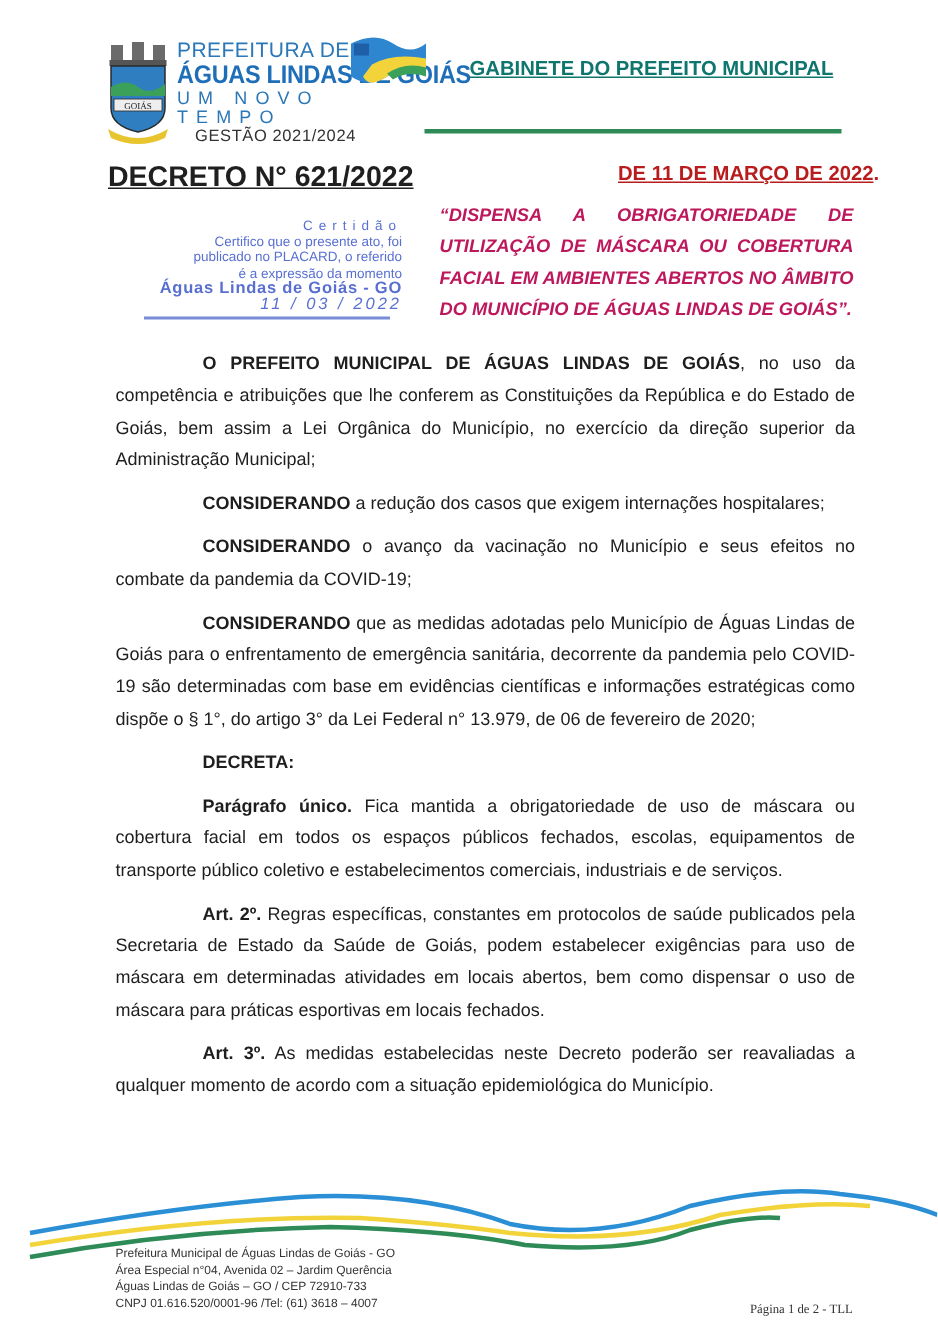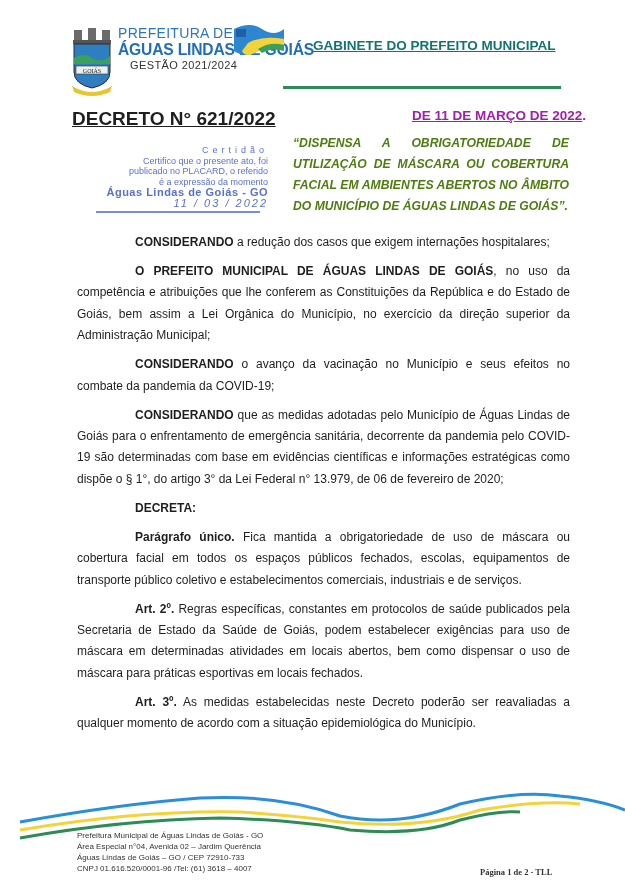--- a/index.html
+++ b/index.html
@@ -11,59 +11,60 @@
   .brand { left:118px; top:26px; width:170px; }
   .brand .l1 { font-family:"Liberation Sans", sans-serif; font-size:14px; color:#2b77b7; letter-spacing:0.3px; line-height:15px; }
   .brand .l2 { font-family:"Liberation Sans", sans-serif; font-weight:bold; font-size:17px; color:#1f6fb8; line-height:18px; letter-spacing:-0.2px; transform:scaleX(0.92); transform-origin:left; white-space:nowrap; }
   .brand .l3 { font-size:12px; color:#2b77b7; letter-spacing:5.4px; line-height:13px; }
   .brand .l4 { font-size:11px; color:#333; letter-spacing:0.4px; line-height:13px; padding-left:12px; }
   .flag { left:232px; top:23px; width:54px; height:34px; }
   .header-rule { left:283px; top:86px; width:278px; height:3px; background:#2e8b57; }
   .gabinete { left:313px; top:38px; font-family:"Liberation Sans", sans-serif; font-weight:bold; font-size:13.5px; text-decoration:underline; color:#0f766e;text-align:center; }
 
   .decreto-no { left:72px; top:108px; font-weight:bold; font-size:19px; text-decoration:underline; color:#1f1f1f; }
-  .decreto-date { left:400px; top:108px; font-weight:bold; font-size:13.5px; color:#a21caf;padding-left:12px; }
+  .decreto-date { left:400px; top:108px; font-weight:bold; font-size:13.5px; color:#b91c1c;padding-left:12px; }
   .decreto-date span.u { text-decoration:underline; }
-  .ementa { left:293px; top:133px; width:276px; font-weight:bold; font-style:italic; font-size:12.2px; line-height:21px; text-align:justify; color:#4d7c0f; }
+  .ementa { left:293px; top:133px; width:276px; font-weight:bold; font-style:italic; font-size:12.2px; line-height:21px; text-align:justify; color:#be185d; }
 
   
   .stamp { left:88px; top:145px; width:180px; color:#3b56c9; font-size:9px; line-height:10.5px; text-align:right; opacity:0.85; }
   .stamp .t { letter-spacing:4px; font-size:9px; }
   .stamp .city { font-size:11px; font-weight:bold; letter-spacing:0.5px; }
   .stamp .date { font-size:11px; font-style:italic; letter-spacing:2px; }
   .stamp .line { height:2px; background:#3b56c9; margin:3px 8px 0 8px; opacity:0.8; }
 
   
   .body { left:77px; top:232px; width:493px; font-size:12px; line-height:21.4px; color:#1e1e1e; text-align:justify; }
   .body p { margin:0 0 7.6px 0; text-indent:58px; }
   .body b { font-weight:bold; }
 
   
   .waves { left:0; top:790px; width:625px; height:50px; }
   .footer-addr { left:77px; top:830px; font-size:8px; line-height:11px; color:#333; }
-  .page-num { left:480px; top:867px; font-family:"Liberation Serif", serif; font-size:8.5px; color:#333;font-weight:bold; }
+  .page-num { left:500px; top:867px; font-family:"Liberation Serif", serif; font-size:8.5px; color:#333; }
 </style>
 </head>
 <body>
 
 <svg class="abs crest" viewBox="0 0 44 68">
   <rect x="4" y="2" width="8" height="10" fill="#6b6b6b"></rect>
   <rect x="18" y="0" width="8" height="12" fill="#6b6b6b"></rect>
   <rect x="32" y="2" width="8" height="10" fill="#6b6b6b"></rect>
   <rect x="3" y="12" width="38" height="4" fill="#555"></rect>
   <path d="M4 16 H40 V44 Q40 56 22 60 Q4 56 4 44 Z" fill="#2f7fc0" stroke="#2a2a2a" stroke-width="1"></path>
   <path d="M4 30 Q14 24 22 30 T40 28 V36 H4 Z" fill="#3aa05a"></path>
   <rect x="6" y="38" width="32" height="8" fill="#eee" stroke="#333" stroke-width="0.6"></rect>
   <text x="22" y="44.5" font-size="6" text-anchor="middle" font-family="Liberation Serif, serif" fill="#222">GOIÁS</text>
   <path d="M2 58 Q22 70 42 58 L40 64 Q22 72 4 64 Z" fill="#e8c52e"></path>
 </svg>
 
 <div class="abs brand">
   <div class="l1">PREFEITURA DE</div>
   <div class="l2">ÁGUAS LINDAS DE GOIÁS</div>
+  <div class="l3">UM NOVO TEMPO</div>
   <div class="l4">GESTÃO 2021/2024</div>
 </div>
 
 <svg class="abs flag" viewBox="0 0 54 34">
   <path d="M2 6 Q18 -2 30 6 T52 6 V28 Q38 20 26 28 T2 28 Z" fill="#2f86d0"></path>
   <path d="M16 20 Q30 12 52 16 V28 Q38 20 26 28 T10 28 Z" fill="#f2d43a"></path>
   <path d="M26 26 Q38 18 52 22 V28 Q40 24 30 30 Z" fill="#3aa05a"></path>
   <rect x="4" y="6" width="10" height="8" fill="#1e5fa8"></rect>
 </svg>
 
@@ -78,22 +79,22 @@
   <div class="t">Certidão</div>
   <div>Certifico que o presente ato, foi</div>
   <div>publicado no PLACARD, o referido</div>
   <div>é a expressão da momento</div>
   <div class="city">Águas Lindas de Goiás - GO</div>
   <div class="date">11 / 03 / 2022</div>
   <div class="line"></div>
 </div>
 
 <div class="abs body">
+  <p><b>O PREFEITO MUNICIPAL DE ÁGUAS LINDAS DE GOIÁS</b><span>, no uso da competência e atribuições que lhe conferem as Constituições da República e do Estado de Goiás, bem assim a Lei Orgânica do Município, no exercício da direção superior da Administração Municipal;</span></p>
   <p><b>CONSIDERANDO</b><span> a redução dos casos que exigem internações hospitalares;</span></p>
-  <p><b>O PREFEITO MUNICIPAL DE ÁGUAS LINDAS DE GOIÁS</b><span>, no uso da competência e atribuições que lhe conferem as Constituições da República e do Estado de Goiás, bem assim a Lei Orgânica do Município, no exercício da direção superior da Administração Municipal;</span></p>
   <p><b>CONSIDERANDO</b><span> o avanço da vacinação no Município e seus efeitos no combate da pandemia da COVID-19;</span></p>
   <p><b>CONSIDERANDO</b><span> que as medidas adotadas pelo Município de Águas Lindas de Goiás para o enfrentamento de emergência sanitária, decorrente da pandemia pelo COVID-19 são determinadas com base em evidências científicas e informações estratégicas como dispõe o § 1°, do artigo 3° da Lei Federal n° 13.979, de 06 de fevereiro de 2020;</span></p>
   <p><b>DECRETA:</b></p>
   <p><b>Parágrafo único.</b><span> Fica mantida a obrigatoriedade de uso de máscara ou cobertura facial em todos os espaços públicos fechados, escolas, equipamentos de transporte público coletivo e estabelecimentos comerciais, industriais e de serviços.</span></p>
   <p><b>Art. 2º.</b><span> Regras específicas, constantes em protocolos de saúde publicados pela Secretaria de Estado da Saúde de Goiás, podem estabelecer exigências para uso de máscara em determinadas atividades em locais abertos, bem como dispensar o uso de máscara para práticas esportivas em locais fechados.</span></p>
   <p><b>Art. 3º.</b><span> As medidas estabelecidas neste Decreto poderão ser reavaliadas a qualquer momento de acordo com a situação epidemiológica do Município.</span></p>
 </div>
 
 <svg class="abs waves" viewBox="0 0 625 50" preserveAspectRatio="none">
   <path d="M20 32 Q120 14 200 8 Q280 4 340 26 Q400 38 460 14 Q520 0 560 6 Q600 10 625 20" fill="none" stroke="#2b8fd6" stroke-width="3"></path>

